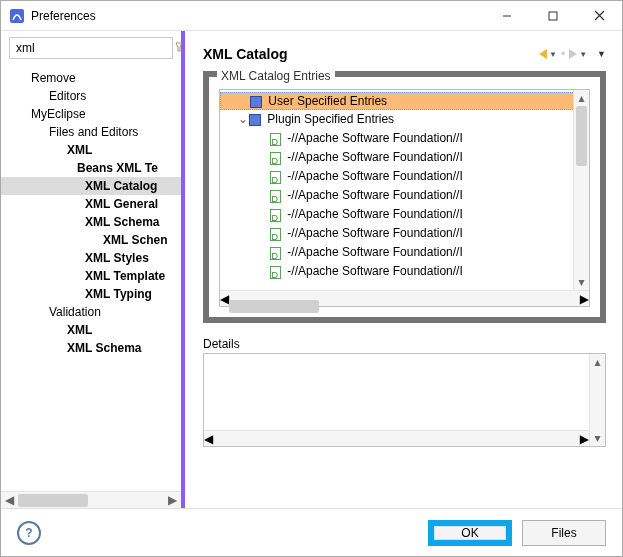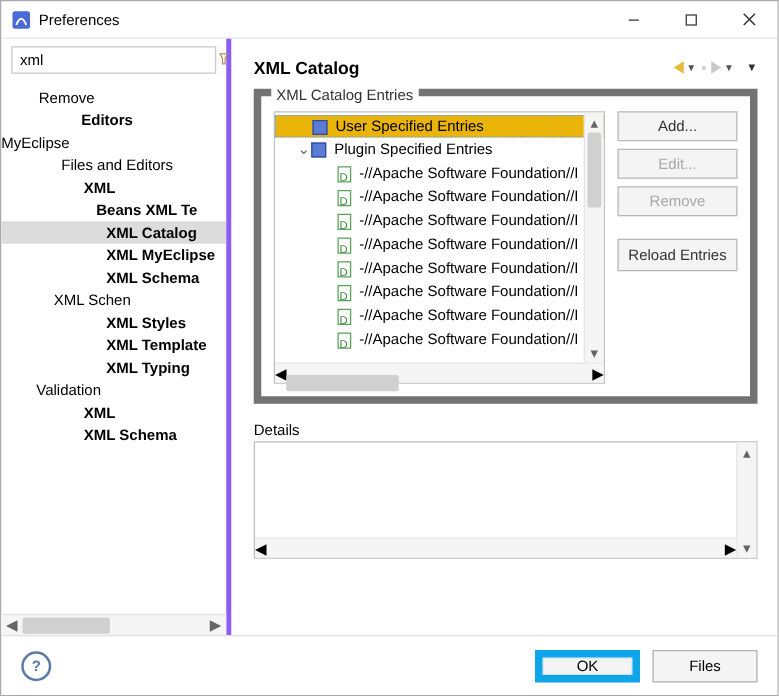--- a/index.html
+++ b/index.html
@@ -30,21 +30,21 @@
   .arrow-left{width:0;height:0;border-top:5px solid transparent;border-bottom:5px solid transparent;border-right:8px solid #e8b838;}
   .arrow-right{width:0;height:0;border-top:5px solid transparent;border-bottom:5px solid transparent;border-left:8px solid #c8c8c8;}
   .dd{font-size:8px;color:#555;margin-left:2px;}
   .menu-dd{font-size:9px;color:#333;margin-left:6px;}
   .groupbox { border:6px solid #737373; margin-top:4px; position:relative; padding:12px 10px 10px 10px;}
   .groupbox .legend{ position:absolute; top:-8px; left:8px; background:#fff; padding:0 4px; color:#333;}
   .catbody { display:flex; gap:10px;}
   .listwrap { flex:1; border:1px solid #bfbfbf; height:218px; display:flex; flex-direction:column; min-width:0; background:#fff;}
   .list { flex:1; overflow:hidden; position:relative; padding:2px 0;}
   .list .row { height:19px; line-height:19px; white-space:nowrap; overflow:hidden;}
-  .list .selrow { background:#eab308; border:1px dotted #6aa7ea; height:18px; line-height:17px;}
+  .list .selrow { background:#fdba74; border:1px dotted #6aa7ea; height:18px; line-height:17px;}
   .list .ic { display:inline-block; width:14px; text-align:center; margin-right:2px; vertical-align:middle;}
   .list .tw { display:inline-block; width:10px; text-align:center; color:#666;}
   .vscroll { position:absolute; right:0; top:0; bottom:0; width:16px; background:#f5f5f5; border-left:1px solid #e5e5e5;}
   .vscroll .vup,.vscroll .vdn{height:16px;display:flex;align-items:center;justify-content:center;color:#666;}
   .vscroll .vtrack{position:absolute;top:16px;bottom:16px;left:0;right:0;}
   .vscroll .vthumb{position:absolute;top:0;left:2px;right:2px;height:60px;background:#d0d0d0;border-radius:2px;}
   .hscroll2{height:16px;border-top:1px solid #e5e5e5;background:#f5f5f5;display:flex;align-items:center;}
   .hscroll2 .track{flex:1;position:relative;}
   .hscroll2 .thumb{position:absolute;left:0;top:1px;height:13px;width:90px;background:#d0d0d0;border-radius:2px;}
   .btncol { width:96px; display:flex; flex-direction:column; gap:6px;}
@@ -99,33 +99,33 @@
       <div class="filter">
         <input value="xml" style="">
         <span class="clear">
           <svg width="12" height="12">
               <path d="M3 2 L9 2 L7 6 L7 10 L5 10 L5 6 Z" fill="none" stroke="#b09060" stroke-width="1"></path>
             </svg>
         </span>
       </div>
       <div class="tree" id="navtree">
           <div class="row" style="padding-left: 30px; font-weight: 400;">Remove</div>
-          <div class="row" style="padding-left: 64px; font-weight: 700;">Editors</div>
-          <div class="row" style="font-weight: 400;">MyEclipse</div>
+          <div class="row" style="padding-left: 48px; font-weight: 400;">Editors</div>
+          <div class="row" style="padding-left: 30px; font-weight: 400;">MyEclipse</div>
           <div class="row" style="padding-left: 48px; font-weight: 400;">Files and Editors</div>
           <div class="row" style="padding-left: 66px; font-weight: 600;">XML</div>
           <div class="row" style="padding-left: 76px; font-weight: 600;">Beans XML Te</div>
           <div class="row sel" style="padding-left: 84px; font-weight: 600;">XML Catalog</div>
-          <div class="row" style="padding-left: 84px; font-weight: 600;">XML MyEclipse</div>
+          <div class="row" style="padding-left: 84px; font-weight: 600;">XML General</div>
           <div class="row" style="padding-left: 84px; font-weight: 600;">XML Schema</div>
-          <div class="row" style="padding-left: 42px; font-weight: 400;">XML Schen</div>
+          <div class="row" style="padding-left: 102px; font-weight: 700;">XML Schen</div>
           <div class="row" style="padding-left: 84px; font-weight: 600;">XML Styles</div>
           <div class="row" style="padding-left: 84px; font-weight: 600;">XML Template</div>
           <div class="row" style="padding-left: 84px; font-weight: 600;">XML Typing</div>
-          <div class="row" style="padding-left: 28px; font-weight: 400;">Validation</div>
+          <div class="row" style="padding-left: 48px; font-weight: 400;">Validation</div>
           <div class="row" style="padding-left: 66px; font-weight: 600;">XML</div>
           <div class="row" style="padding-left: 66px; font-weight: 600;">XML Schema</div>
         </div>
       <div class="hscroll">
         <div class="sbtn">◀</div>
         <div class="track">
             <div class="thumb"></div>
           </div>
         <div class="sbtn">▶</div>
       </div>
@@ -172,27 +172,20 @@
               </div>
             </div>
             <div class="hscroll2">
               <div class="sbtn">◀</div>
               <div class="track">
                   <div class="thumb"></div>
                 </div>
               <div class="sbtn">▶</div>
             </div>
           </div>
-          <div class="btncol">
-            <div class="btn">Add...</div>
-            <div class="btn disabled">Edit...</div>
-            <div class="btn disabled">Remove</div>
-            <div style="height:6px"></div>
-            <div class="btn big">Reload Entries</div>
-          </div>
         </div>
       </div>
 
       <div class="detailsLabel">Details</div>
       <div class="details">
         <div class="vscroll">
           <div class="vup">▴</div>
           <div class="vdn" style="position:absolute;bottom:0;left:0;right:0">▾</div>
         </div>
         <div class="hscroll2">

